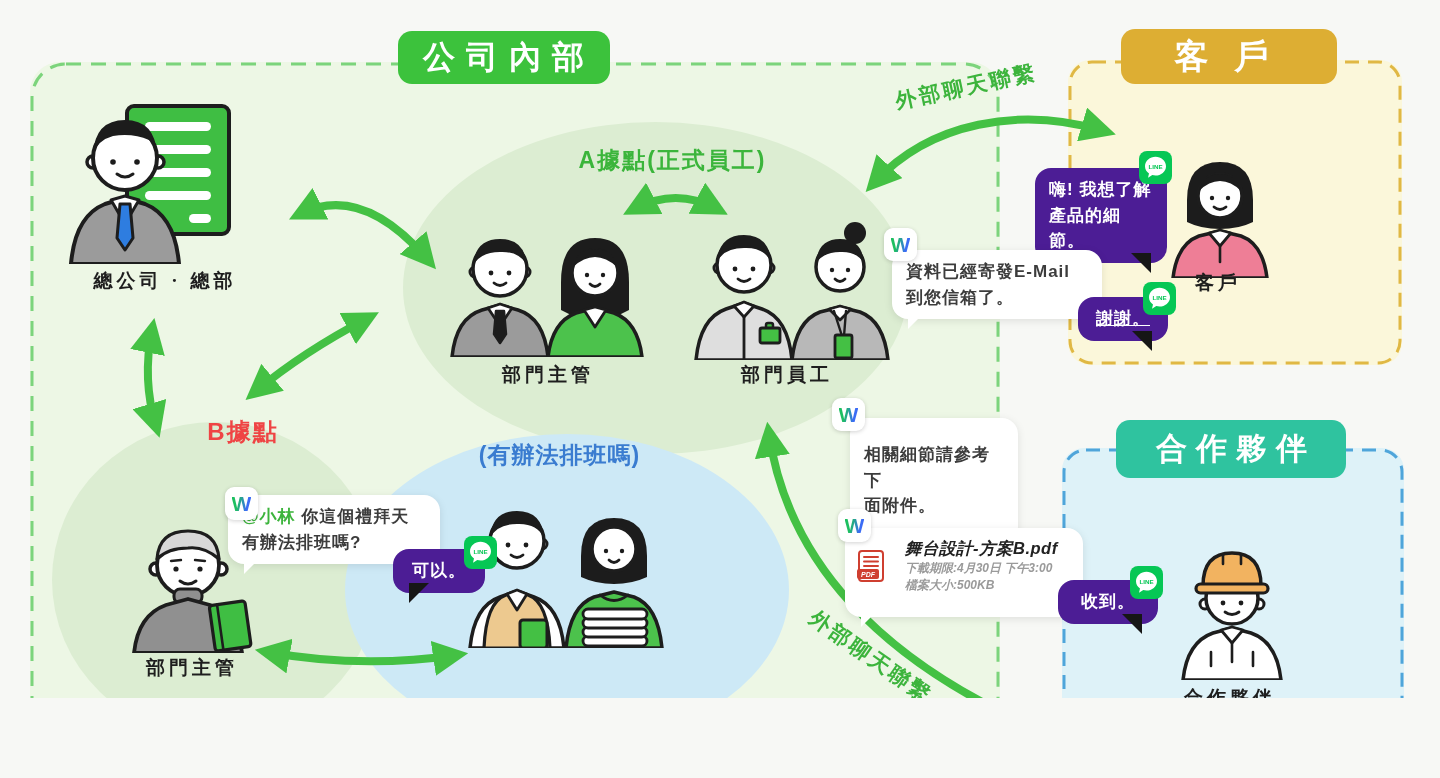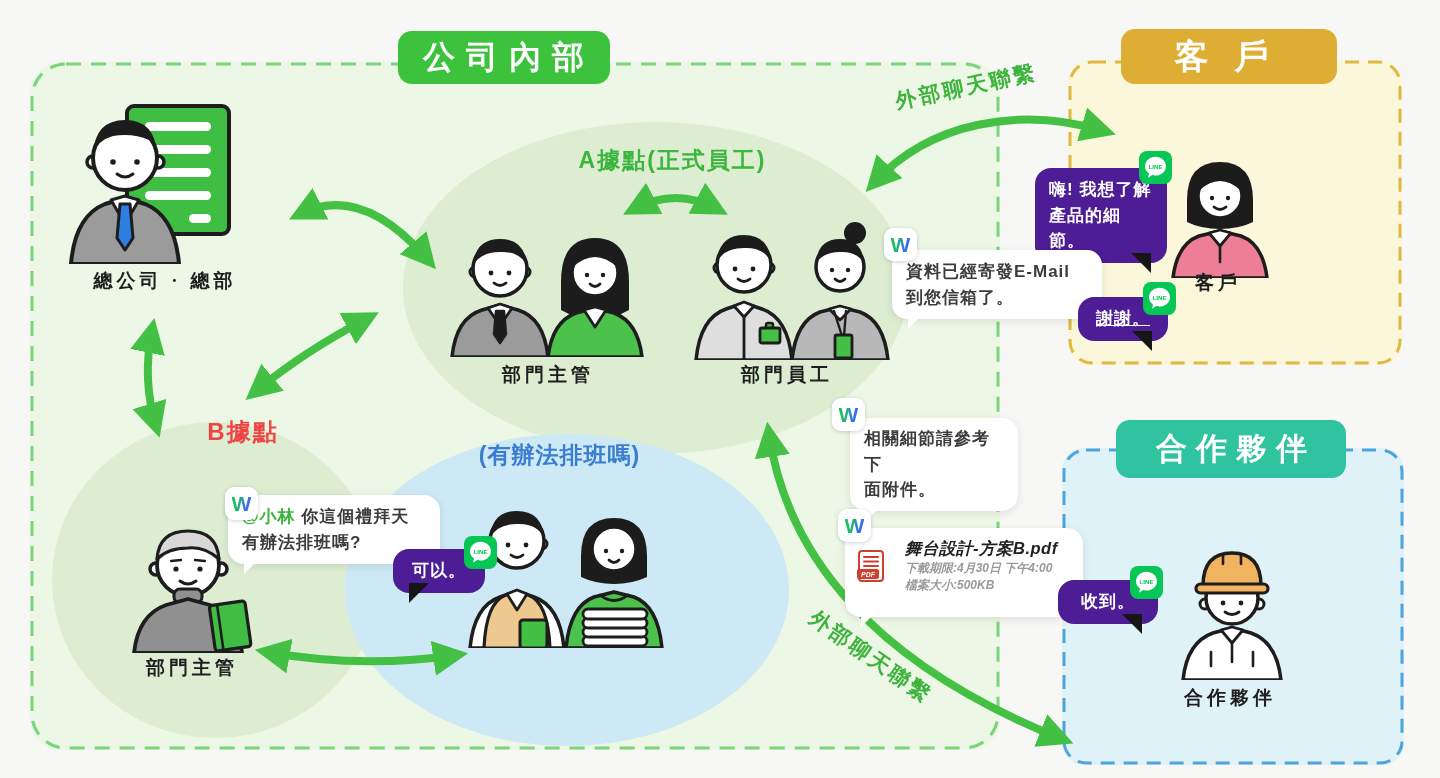--- a/index.html
+++ b/index.html
@@ -1,17 +1,17 @@
 <!DOCTYPE html>
 <html><head>
 <meta charset="utf-8">
 <style>
   html,body{margin:0;padding:0;}
   body{font-family:"Liberation Sans","DejaVu Sans",sans-serif; background:#f7f8f5;}
-  #canvas{position:relative; width:1440px; height:778px; overflow:hidden; background:#f7f8f5;}
+  #canvas{position:relative; width:1440px; height:698px; overflow:hidden; background:#f7f8f5;}
 
   
   .region-box{position:absolute; border-radius:30px;}
   .region-box svg.box-border{position:absolute; left:0; top:0; pointer-events:none;}
   #box-internal{left:30px; top:62px; width:970px; height:688px; background:#edf7e5;}
   #box-customer{left:1068px; top:60px; width:334px; height:305px; background:#fbf7da; border-radius:22px;}
   #box-partner{left:1062px; top:448px; width:342px; height:317px; background:#def2f8; border-radius:22px;}
 
   
   .site-ellipse{position:absolute; border-radius:50%;}
@@ -294,48 +294,48 @@
   <div class="fig-label" style="left:112px; top:655px; width:160px;">部門主管</div>
   <div class="fig-label" style="left:1158px; top:270px; width:120px;">客戶</div>
   <div class="fig-label" style="left:1150px; top:685px; width:160px;">合作夥伴</div>
 
   <div class="bubble black" style="left:1035px; top:168px; width:132px; padding:9px 14px;">
     <div class="txt">嗨! 我想了解</div>
     <div class="txt">產品的細節。</div>
     <div class="tail br"></div>
   </div>
 
-  <div class="bubble white" style="left:892px; top:250px; width:210px; padding:9px 14px;border-radius:15px;">
+  <div class="bubble white" style="left:892px; top:250px; width:210px; padding:9px 14px;">
     <div class="txt">資料已經寄發E-Mail</div>
     <div class="txt">到您信箱了。</div>
     <div class="tail bl"></div>
   </div>
 
   <div class="bubble black" style="left:1078px; top:297px; width:90px; padding:9px 0; text-align:center;text-decoration:underline;">
     <div class="txt">謝謝。</div>
     <div class="tail br"></div>
   </div>
 
-  <div class="bubble white" style="left:850px; top:418px; width:168px; padding:8px 14px;">
+  <div class="bubble white" style="left:850px; top:418px; width:168px; padding:24px 14px;">
     <div class="txt">相關細節請參考下</div>
     <div class="txt">面附件。</div>
     <div class="tail bl"></div>
   </div>
 
   <div class="bubble white" style="left:845px; top:528px; width:238px;">
     <div class="file-row">
       <svg width="28" height="34" viewBox="0 0 28 34">
         <rect x="2" y="2" width="24" height="30" rx="3" fill="#fff" stroke="#cf3f30" stroke-width="2"></rect>
         <path d="M7 8 L21 8 M7 12.5 L21 12.5 M7 17 L21 17" stroke="#cf3f30" stroke-width="2" stroke-linecap="round"></path>
         <rect x="0" y="20" width="22" height="10" rx="2" fill="#cf3f30"></rect>
         <text x="11" y="27.6" font-size="7" font-weight="bold" fill="#fff" text-anchor="middle" font-family="Liberation Sans, DejaVu Sans, sans-serif">PDF</text>
       </svg>
       <div>
         <div class="file-name">舞台設計-方案B.pdf</div>
-        <div class="file-meta">下載期限:4月30日 下午4:00</div>
+        <div class="file-meta">下載期限:4月30日 下午3:00</div>
         <div class="file-meta">檔案大小:500KB</div>
       </div>
     </div>
     <div class="tail bl"></div>
   </div>
 
   <div class="bubble white" style="left:228px; top:495px; width:212px; padding:9px 14px;">
     <div class="txt"><span class="mention">@小林</span><span> 你這個禮拜天</span></div>
     <div class="txt">有辦法排班嗎?</div>
     <div class="tail bl"></div>

